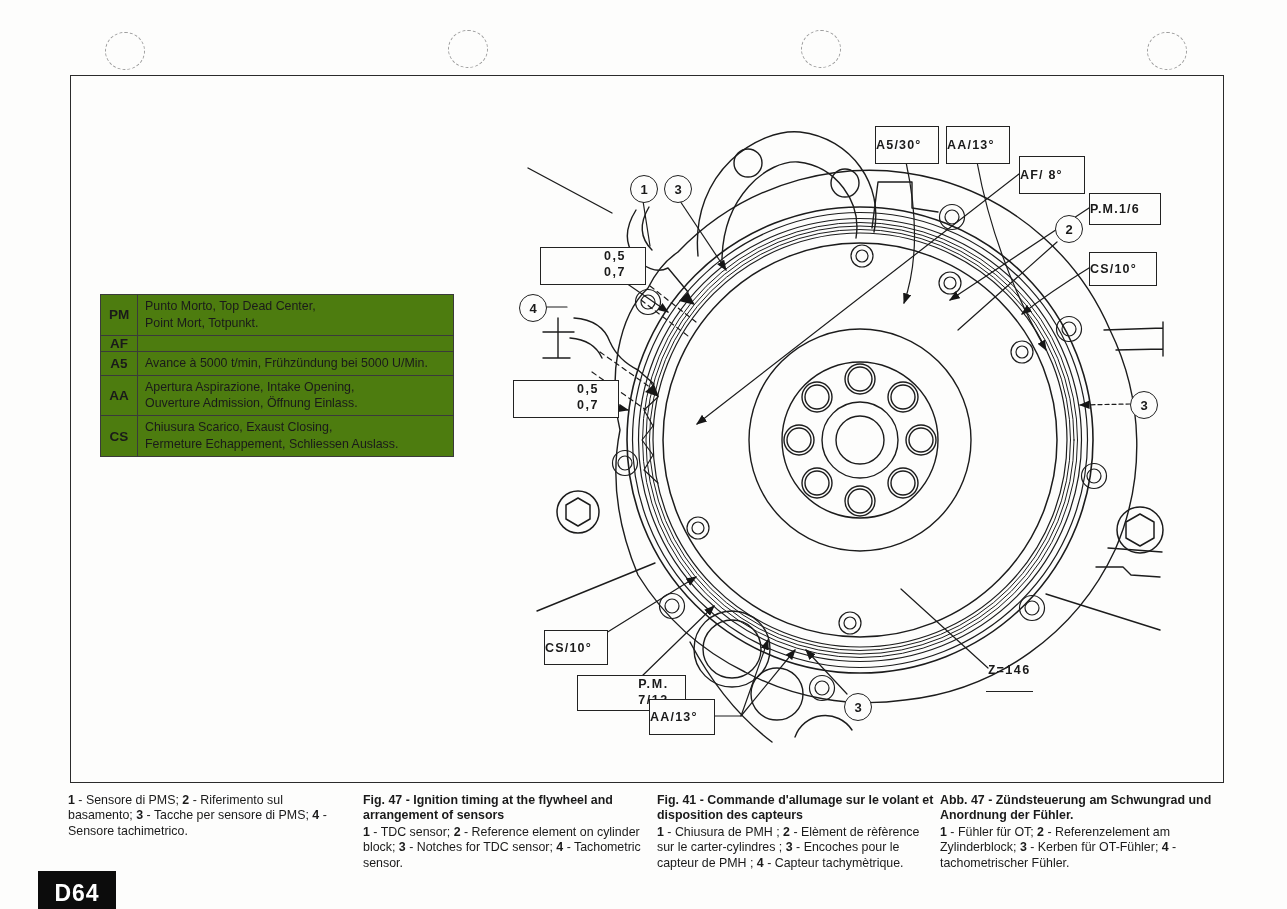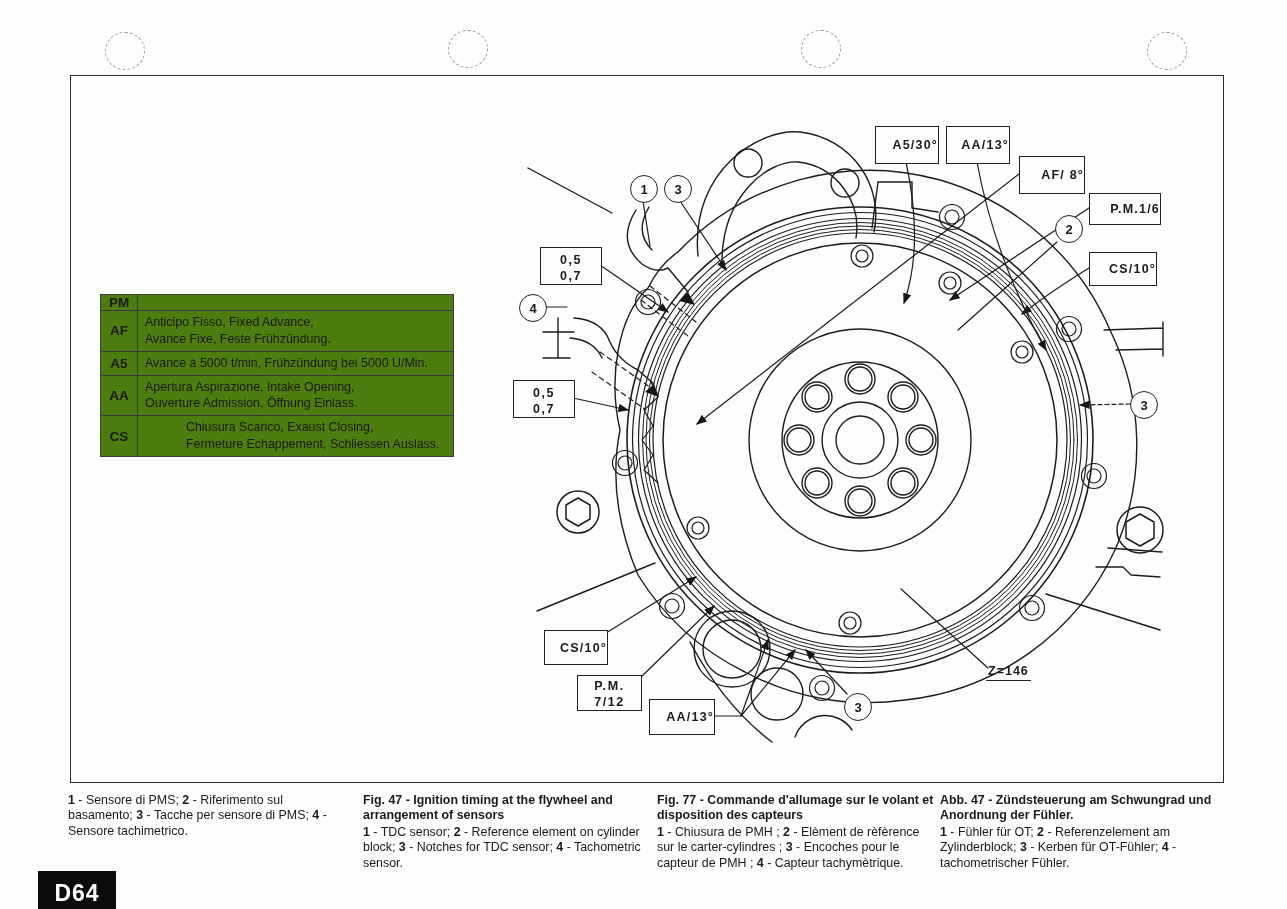--- a/index.html
+++ b/index.html
@@ -5,34 +5,34 @@
   html,body{margin:0;padding:0;background:#e8e8e6;}
   .page{position:relative;width:1287px;height:909px;background:#fdfdfc;overflow:hidden;
         font-family:"Liberation Sans",sans-serif;color:#1a1a1a;}
   .hole{position:absolute;width:38px;height:36px;border-radius:50%;border:1.6px dashed #9a9a9a;background:#fdfdfc;}
   .frame{position:absolute;left:70px;top:75px;width:1152px;height:706px;border:1.5px solid #2b2b2b;}
   svg.diagram{position:absolute;left:0;top:0;width:1287px;height:909px;}
 
   
   .legend{position:absolute;left:100px;top:294px;width:352px;border:1.6px solid #3a3a3a;background:#4d7c0f;}
   .lrow{display:flex;border-bottom:1.3px solid #3a3a3a;}
-  .lrow:last-child{border-bottom:none;gap:41px;}
+  .lrow:last-child{border-bottom:none;}
   .labbr{width:36px;min-width:36px;border-right:1.3px solid #3a3a3a;display:flex;align-items:center;justify-content:center;
          font-weight:bold;font-size:13.5px;}
   .ltxt{padding:3px 4px 3px 7px;font-size:12.4px;line-height:1.36;}
   .ltxt span{display:block;}
 
   
-  .co{position:absolute;border:1.6px solid #222;background:#fdfdfc;display:flex;align-items:center;justify-content:flex-end;
+  .co{position:absolute;border:1.6px solid #222;background:#fdfdfc;display:flex;align-items:center;justify-content:flex-start;
       font-weight:bold;font-size:12.5px;letter-spacing:1.2px;white-space:nowrap;}
-  .co2{flex-direction:column;line-height:1.3;letter-spacing:1.6px;}
+  .co2{flex-direction:column;line-height:1.3;letter-spacing:1.6px;padding-left:44px;}
   .ref{position:absolute;width:26px;height:26px;border:1.6px solid #222;border-radius:50%;background:#fdfdfc;
        display:flex;align-items:center;justify-content:center;font-weight:bold;font-size:13px;}
   .zlab{position:absolute;font-weight:bold;font-size:12.5px;letter-spacing:1px;border-bottom:1.6px solid #222;
-        padding:0 2px 2px 2px;background:transparent;}
+        padding:0 2px 13px 2px;background:transparent;font-family:Liberation Mono, monospace;}
 
   
   .cap{position:absolute;top:793px;font-size:12.4px;line-height:1.24;}
   .cap-title{font-weight:bold;margin-bottom:1px;}
   .cap-body b{font-weight:bold;}
   .pagecode{position:absolute;left:38px;top:871px;width:78px;height:44px;background:#0c0c0c;color:#fff;
             display:flex;align-items:center;justify-content:center;font-weight:bold;font-size:23px;letter-spacing:1px;}
 </style>
 </head>
 <body>
@@ -195,27 +195,27 @@
         <path d="M 847,694 L 806,650" marker-end="url(#arr)"></path>
         <path d="M 1130,404 L 1080,405" stroke-dasharray="4 3" marker-end="url(#arr)"></path>
         <path d="M 988,668 L 901,589"></path>
       </g>
     </g>
   </svg>
 
   <div class="legend">
     <div class="lrow">
       <div class="labbr">PM</div>
+      <div class="ltxt">
+          <span>Punto Morto, Top Dead Center,</span>
+          <span>Point Mort, Totpunkt.</span>
+        </div>
     </div>
     <div class="lrow">
       <div class="labbr">AF</div>
-      <div class="ltxt">
-          <span>Anticipo Fisso, Fixed Advance,</span>
-          <span>Avance Fixe, Feste Frühzündung.</span>
-        </div>
     </div>
     <div class="lrow">
       <div class="labbr">A5</div>
       <div class="ltxt">
           <span>Avance à 5000 t/min, Frühzündung bei 5000 U/Min.</span>
         </div>
     </div>
     <div class="lrow">
       <div class="labbr">AA</div>
       <div class="ltxt">
@@ -288,21 +288,21 @@
   <div class="zlab" style="left:986px;top:664px"><span>Z=146</span></div>
 
   <div class="cap" style="left:68px;width:282px">
     <div class="cap-body"><b>1</b><span> - Sensore di PMS; </span><b>2</b><span> - Riferimento sul basamento; </span><b>3</b><span> - Tacche per sensore di PMS; </span><b>4</b><span> - Sensore tachimetrico.</span></div>
   </div>
   <div class="cap" style="left:363px;width:278px">
     <div class="cap-title">Fig. 47 - Ignition timing at the flywheel and arrangement of sensors</div>
     <div class="cap-body"><b>1</b><span> - TDC sensor; </span><b>2</b><span> - Reference element on cylinder block; </span><b>3</b><span> - Notches for TDC sensor; </span><b>4</b><span> - Tachometric sensor.</span></div>
   </div>
   <div class="cap" style="left:657px;width:282px">
-    <div class="cap-title">Fig. 77 - Commande d'allumage sur le volant et disposition des capteurs</div>
+    <div class="cap-title">Fig. 41 - Commande d'allumage sur le volant et disposition des capteurs</div>
     <div class="cap-body"><b>1</b><span> - Chiusura de PMH ; </span><b>2</b><span> - Elèment de rèfèrence sur le carter-cylindres ; </span><b>3</b><span> - Encoches pour le capteur de PMH ; </span><b>4</b><span> - Capteur tachymètrique.</span></div>
   </div>
   <div class="cap" style="left:940px;width:282px">
     <div class="cap-title">Abb. 47 - Zündsteuerung am Schwungrad und Anordnung der Fühler.</div>
     <div class="cap-body"><b>1</b><span> - Fühler für OT; </span><b>2</b><span> - Referenzelement am Zylinderblock; </span><b>3</b><span> - Kerben für OT-Fühler; </span><b>4</b><span> - tachometrischer Fühler.</span></div>
   </div>
 
   <div class="pagecode">
       <span>D64</span>
     </div>

